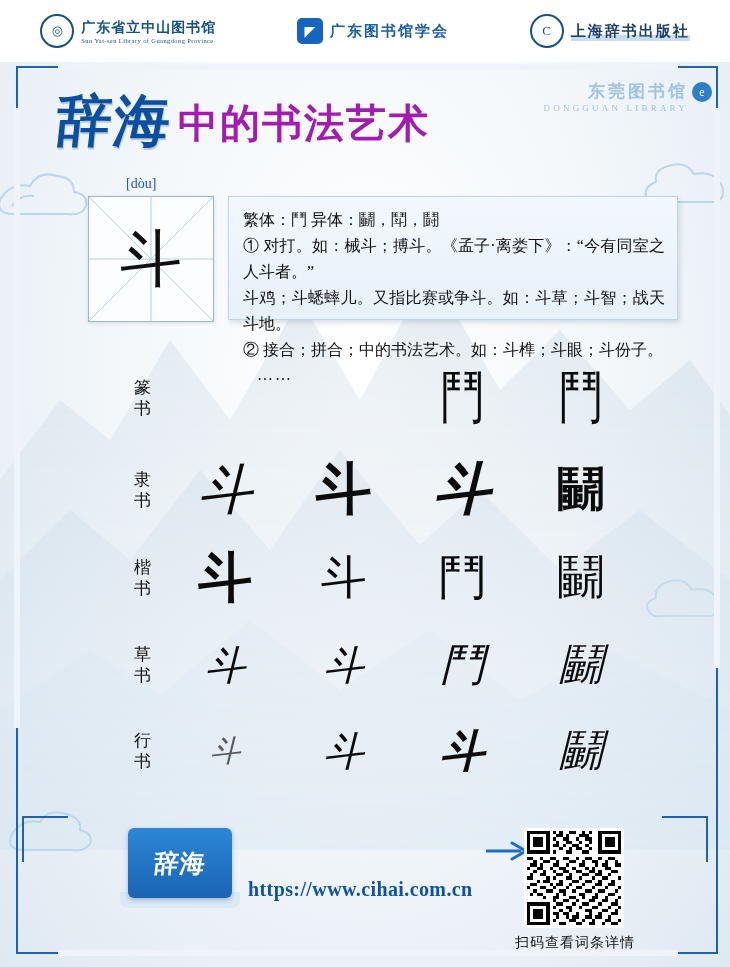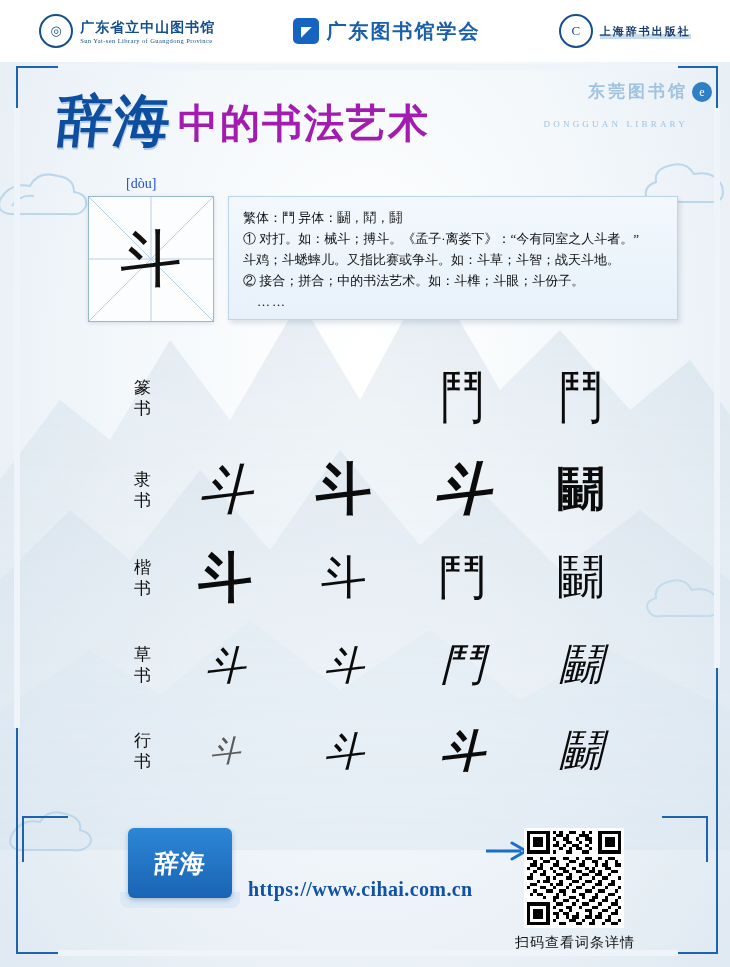--- a/index.html
+++ b/index.html
@@ -19,35 +19,35 @@
     background:#ffffff;
     display:flex;align-items:center;justify-content:space-around;
   }
   .logo-unit{display:flex;align-items:center;gap:7px;}
   .logo-badge{width:30px;height:30px;border-radius:50%;border:2px solid #15508c;
     display:flex;align-items:center;justify-content:center;color:#15508c;font-size:13px;}
   .logo-text-cn{font-family:"Liberation Serif",serif;font-size:14px;color:#15508c;letter-spacing:1px;font-weight:bold;}
   .logo-text-en{font-size:6.5px;color:#15508c;letter-spacing:.4px;}
   .logo-sq{width:26px;height:26px;border-radius:5px;background:#1565c0;color:#fff;
     display:flex;align-items:center;justify-content:center;font-size:14px;}
-  .logo-cn-big{font-size:20px;color:#1a5fa8;font-weight:bold;letter-spacing:2px;}
-  .logo-shsh{font-size:11px;color:#1a3e6e;font-weight:bold;letter-spacing:2px;
+  .logo-cn-big{font-size:15px;color:#1a5fa8;font-weight:bold;letter-spacing:2px;}
+  .logo-shsh{font-size:15px;color:#1a3e6e;font-weight:bold;letter-spacing:2px;
     background:linear-gradient(transparent 70%, #c9dcee 70%);}
   
   .frame{position:absolute;left:16px;top:66px;width:698px;height:884px;border:2px solid #1f63ad;}
   .frame-corner{position:absolute;width:26px;height:26px;border:2px solid #1f63ad;}
   .fc-tl{left:-2px;top:-2px;border-right:none;border-bottom:none;}
   .fc-tr{right:-2px;top:-2px;border-left:none;border-bottom:none;}
   .fc-bl{left:-2px;bottom:-2px;border-right:none;border-top:none;}
   .fc-br{right:-2px;bottom:-2px;border-left:none;border-top:none;}
   .frame-notch{position:absolute;background:#eef4f9;}
   
   .dg-lib{position:absolute;right:42px;top:80px;text-align:right;}
   .dg-cn{font-size:17px;color:#9fc3e0;letter-spacing:3px;font-weight:bold;}
-  .dg-en{font-size:9px;color:#9fc3e0;letter-spacing:3.2px;margin-top:16px;}
+  .dg-en{font-size:9px;color:#9fc3e0;letter-spacing:3.2px;margin-top:0;}
   .dg-icon{position:absolute;right:-24px;top:2px;width:20px;height:20px;border-radius:50%;
     background:#2f7fc6;color:#fff;font-size:12px;display:flex;align-items:center;justify-content:center;}
   
   .title-wrap{position:absolute;left:56px;top:92px;display:flex;align-items:flex-end;gap:6px;}
   .title-cihai{
     font-family:"DejaVu Serif",serif;font-size:56px;font-weight:bold;color:#0d4f9e;
     letter-spacing:2px;line-height:1;transform:skewX(-6deg);
     text-shadow:1px 2px 0 rgba(13,79,158,.25);
   }
   .title-rest{font-family:"Liberation Serif",serif;font-size:40px;font-weight:bold;color:#a21caf;letter-spacing:2px;line-height:1.05;padding-bottom:3px;}
@@ -57,21 +57,21 @@
     box-shadow:0 1px 4px rgba(60,90,120,.18);}
   .glyph-box .cross{position:absolute;inset:0;}
   .glyph-char{position:absolute;inset:0;display:flex;align-items:center;justify-content:center;
     font-family:"DejaVu Serif",serif;font-size:62px;color:#101010;}
   
   .defbox{
     position:absolute;left:228px;top:196px;width:450px;height:124px;
     background:linear-gradient(180deg,#f2f8fd 0%, #e7f1fa 100%);
     border:1px solid #bcd5ea;box-shadow:2px 3px 5px rgba(70,100,130,.18);
     padding:10px 12px 0 14px;box-sizing:border-box;
-    font-family:"Liberation Serif",serif;font-size:13px;color:#101010;line-height:1.62;text-align:justify;
+    font-family:"Liberation Serif",serif;font-size:16px;color:#101010;line-height:1.62;text-align:justify;
   }
   .defbox .ell{letter-spacing:2px;display:block;margin-left:14px;}
   
   .scripts{position:absolute;left:120px;top:350px;width:520px;}
   .srow{display:flex;align-items:center;}
   .slabel{width:46px;flex:0 0 46px;text-align:center;font-family:"Liberation Serif",serif;
     font-size:17px;color:#111;line-height:1.25;letter-spacing:1px;}
   .scells{flex:1;display:flex;}
   .scell{flex:1;display:flex;align-items:center;justify-content:center;}
   .scell span{font-family:"DejaVu Serif",serif;color:#0b0b0b;}

